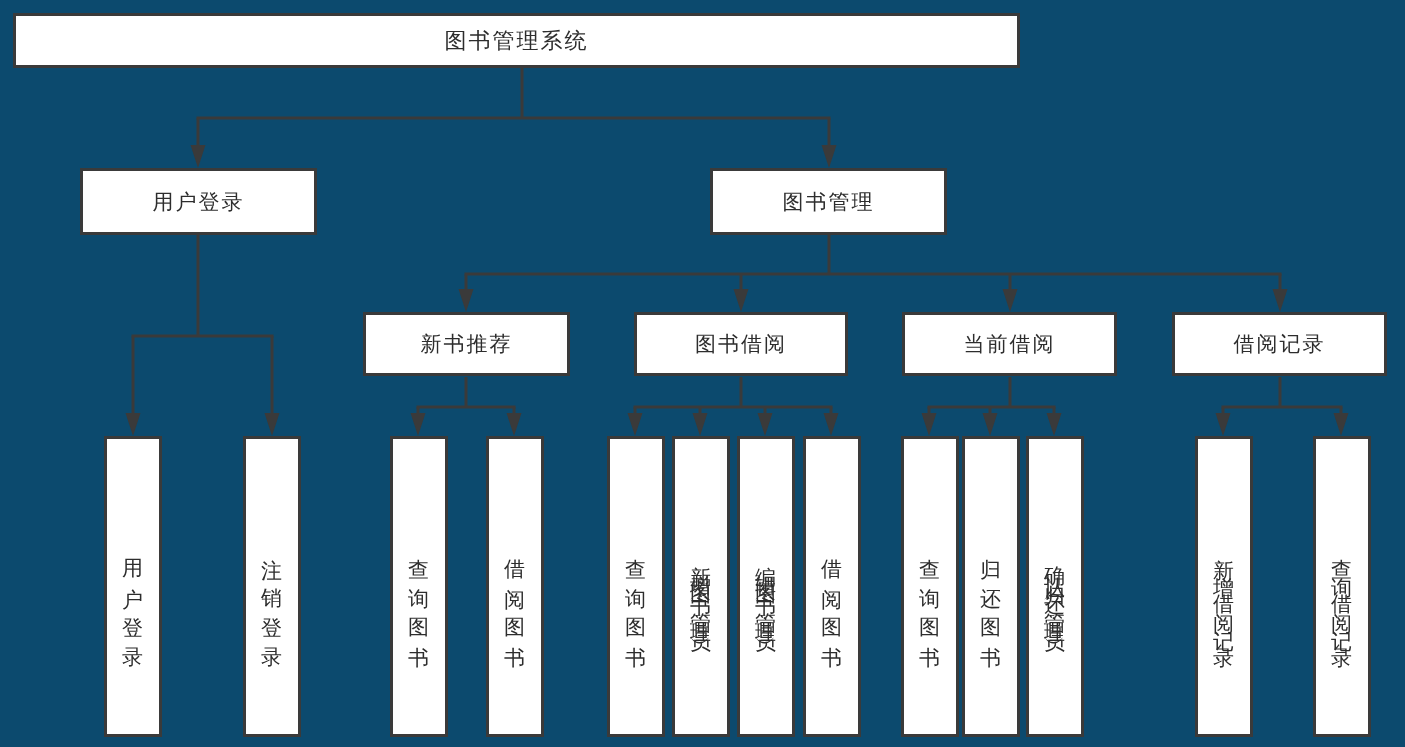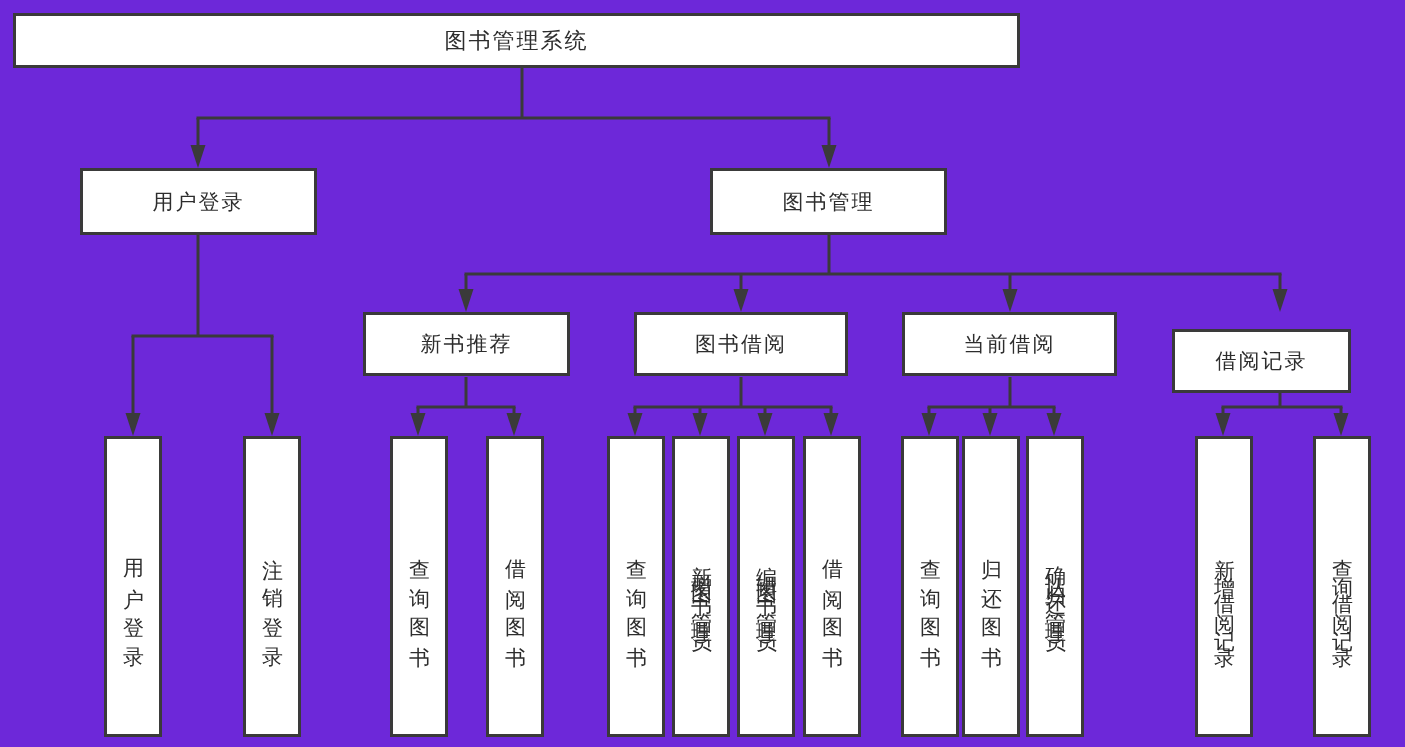--- a/index.html
+++ b/index.html
@@ -4,23 +4,23 @@
 <style>
   html, body {
     margin: 0;
     padding: 0;
     background: #ffffff;
   }
   .canvas {
     position: relative;
     width: 1405px;
     height: 747px;
-    background: #6d28d9;
+    background: #0c4a6e;
     overflow: hidden;
-    font-family: Liberation Serif, serif;
+    font-family: Liberation Sans, sans-serif;
     color: #2d2d2d;
   }
   #wires {
     position: absolute;
     left: 0;
     top: 0;
     z-index: 1;
   }
   .box {
     position: absolute;
@@ -138,21 +138,21 @@
 
   <div class="box" style="left:710px;top:168px;width:237px;height:67px">
     <span class="lbl">图书管理</span>
   </div>
   <div class="box" style="left:634px;top:312px;width:214px;height:64px">
     <span class="lbl">图书借阅</span>
   </div>
   <div class="box" style="left:902px;top:312px;width:215px;height:64px">
     <span class="lbl">当前借阅</span>
   </div>
-  <div class="box" style="left:1172px;top:329px;width:179px;height:64px">
+  <div class="box" style="left:1172px;top:312px;width:215px;height:64px">
     <span class="lbl">借阅记录</span>
   </div>
 
   <div class="box leaf sp4" style="left:104px">
     <span class="lbl">用户登录</span>
   </div>
   <div class="box leaf sp4" style="left:243px">
     <span class="lbl">注销登录</span>
   </div>
   <div class="box leaf sp4" style="left:390px">

